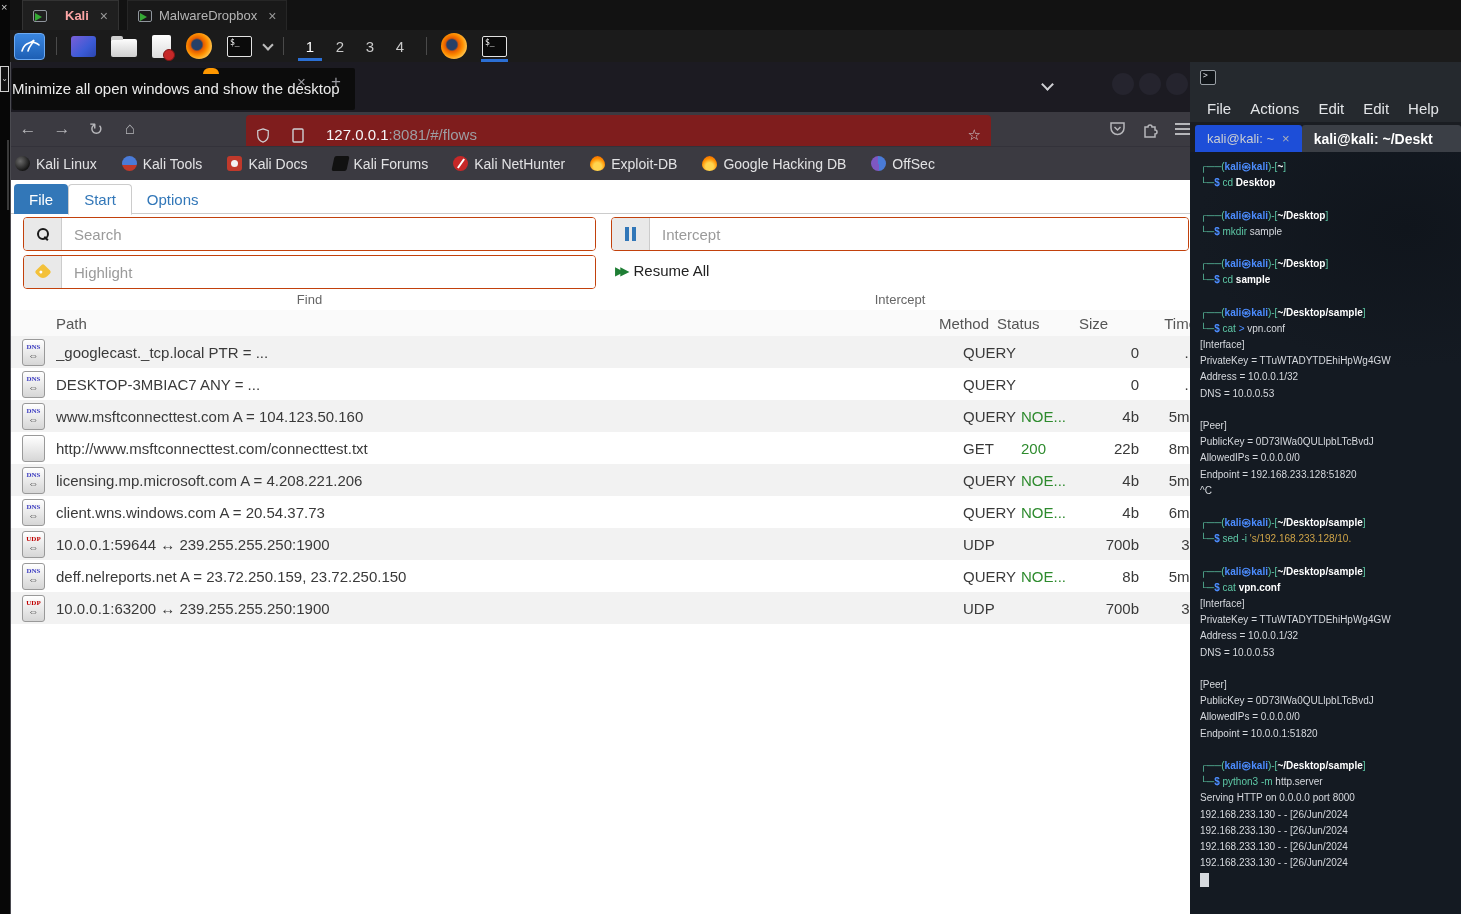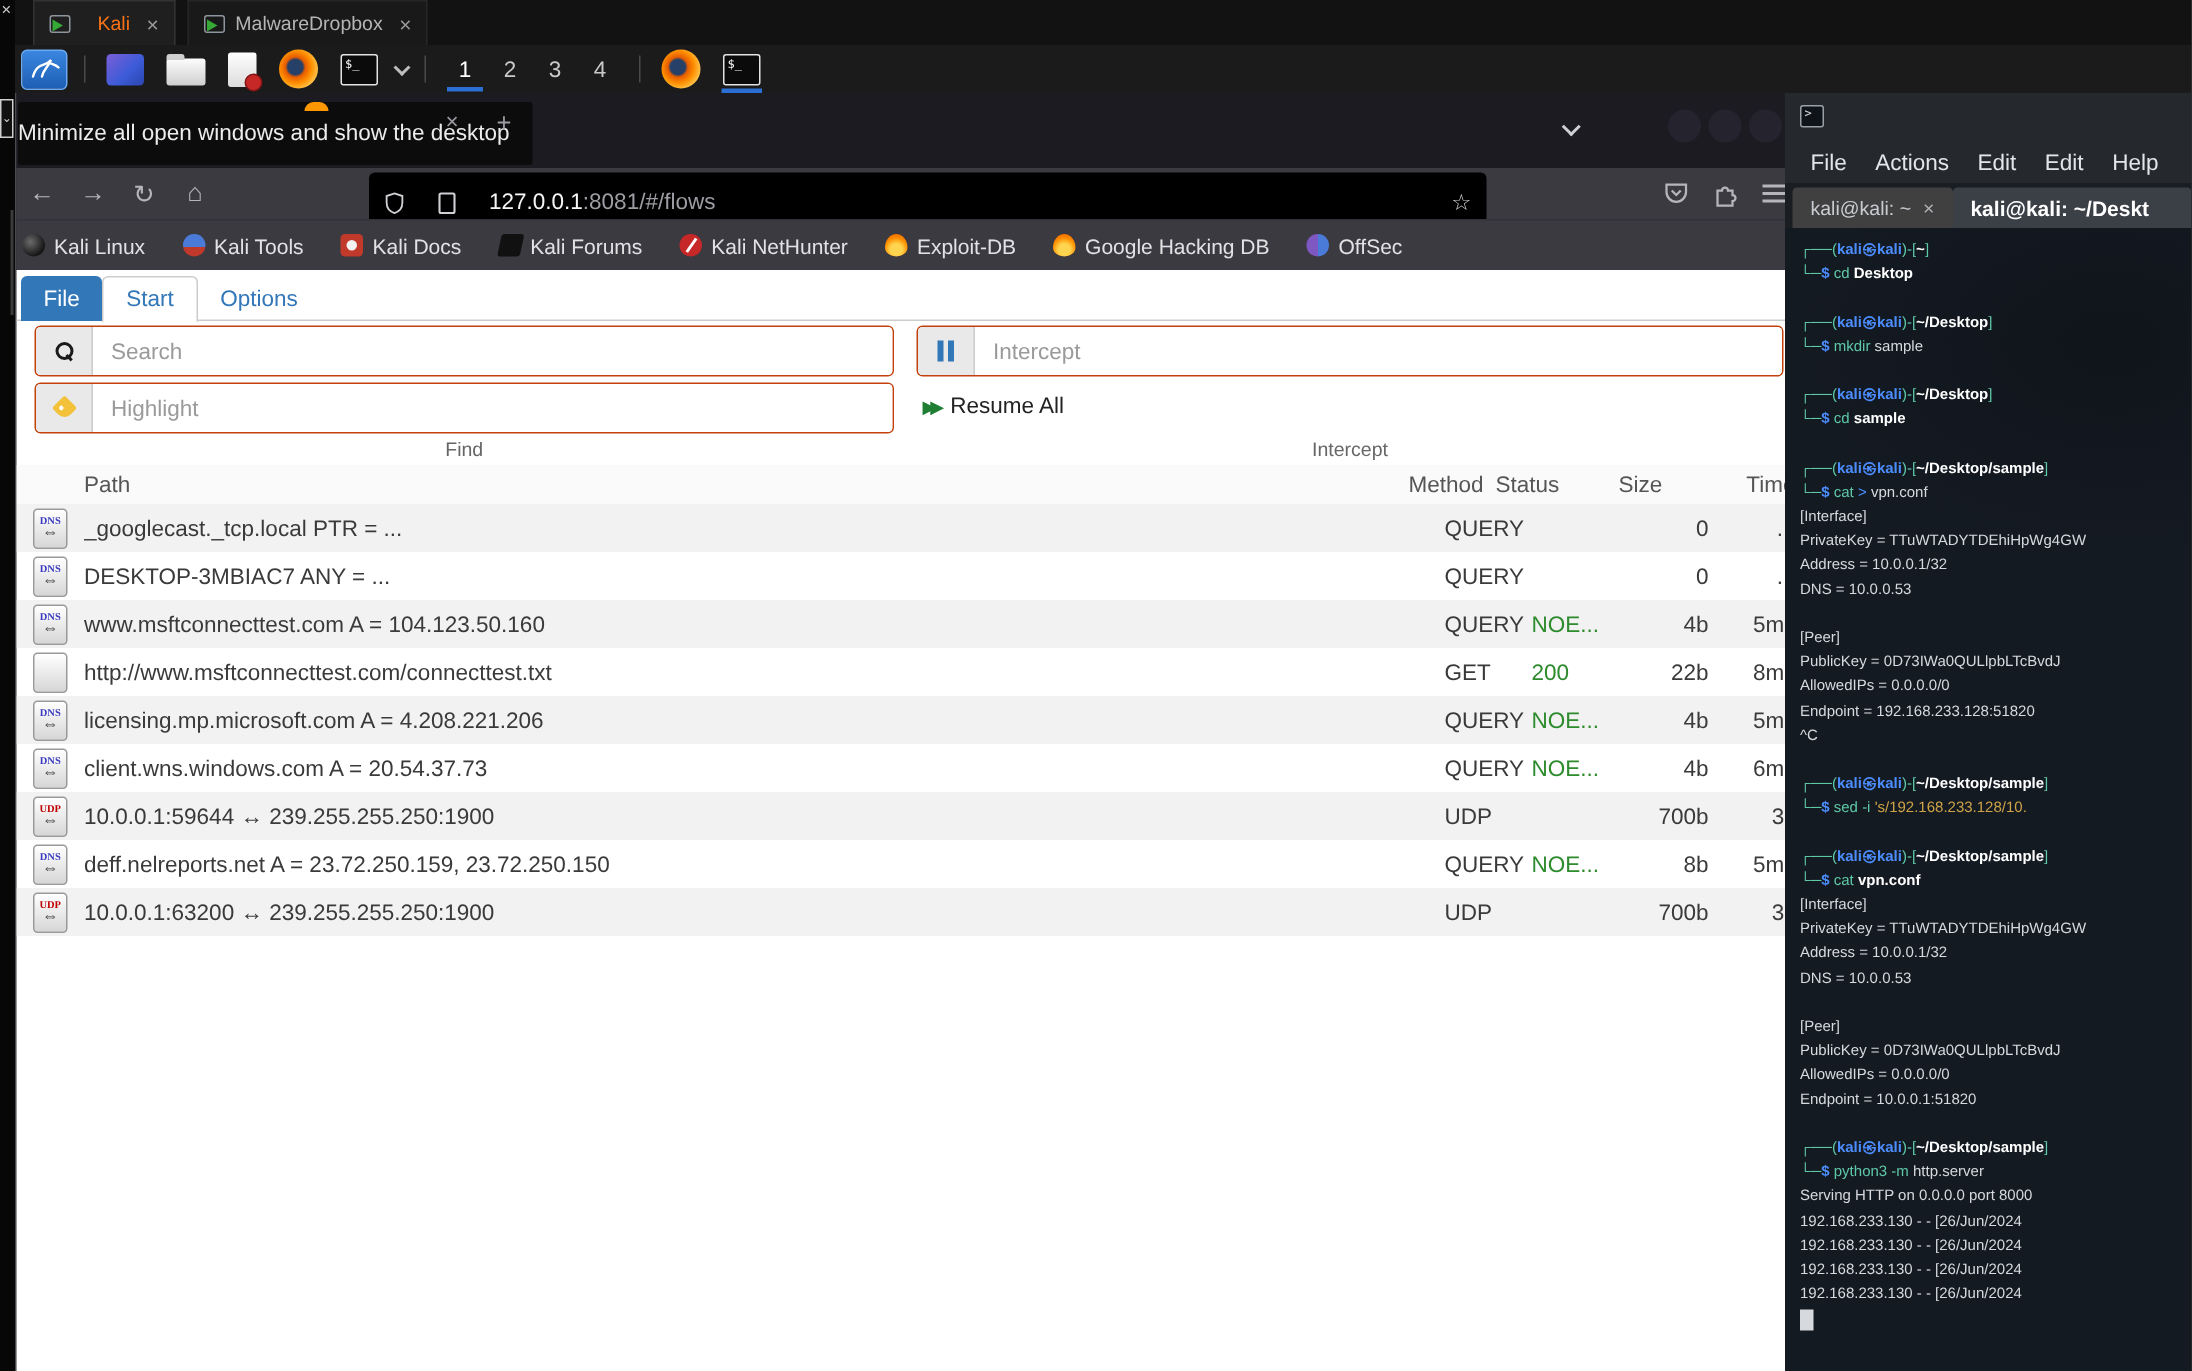--- a/index.html
+++ b/index.html
@@ -11,21 +11,21 @@
   
   .edge-strip { position:absolute; left:0; top:0; width:10px; height:914px; background:#070707; z-index:90; }
   .edge-x { position:absolute; left:1px; top:1px; color:#cfcfcf; font-size:11px; }
   .edge-box { position:absolute; left:0; top:66px; width:9px; height:26px; border:1px solid #cfcfcf; background:#111; color:#cfcfcf; font-size:8px; text-align:center; line-height:24px; }
   .edge-line { position:absolute; left:7px; top:140px; width:2px; height:70px; background:#3a3a3a; }
   
   .wintab-bar { position:absolute; left:10px; top:0; width:1451px; height:30px; background:#121212; display:flex; align-items:stretch; padding-left:12px; }
   .wtab { display:flex; align-items:center; gap:7px; padding:0 10px; margin-right:8px; background:#191919; border:1px solid #262626; border-bottom:none; }
   .wtab.active { background:#1f1f1f; border-color:#333; }
   .wtab-label { font-size:13px; color:#b5b5b5; }
-  .wtab.active .wtab-label { color:#f97316; font-weight:normal;padding-left:11px; }
+  .wtab.active .wtab-label { color:#fca5a5; font-weight:bold;padding-left:11px; }
   .wtab-close { color:#9a9a9a; font-size:14px; margin-left:4px; }
   .wtab-ico { position:relative; width:14px; height:12px; border:1px solid #8f959c; border-radius:2px; }
   .wtab-ico::after { content:""; position:absolute; left:1px; bottom:0px; border-left:7px solid #35a835; border-top:4px solid transparent; border-bottom:4px solid transparent; }
   
   .taskbar { position:absolute; left:10px; top:30px; width:1451px; height:32px; background:#1b1b1b; display:flex; align-items:center; gap:9px; padding-left:4px; }
   .tb-sep { width:1px; height:18px; background:#4a4a4a; margin:0 2px; }
   .kali-btn { width:31px; height:27px; border-radius:4px; background:linear-gradient(#3a86e0,#1d5fb4); border:1px solid #6caaf2; display:flex; align-items:center; justify-content:center; }
   .show-desktop { width:25px; height:21px; border-radius:3px; background:linear-gradient(135deg,#7a5fd8,#3b5bd6 60%,#2b46b0); }
   .folder-ico { position:relative; width:26px; height:18px; background:linear-gradient(#fdfdfd,#cfcfcf); border-radius:2px; margin-top:3px; }
   .folder-ico::before { content:""; position:absolute; left:0; top:-3px; width:12px; height:4px; background:#cfcfcf; border-radius:2px 2px 0 0; }
@@ -46,21 +46,21 @@
   .peek-plus { position:absolute; left:331px; top:72px; color:#9a9aa0; font-size:17px; z-index:71; }
   .peek-flame { position:absolute; left:203px; top:68px; width:16px; height:6px; border-radius:8px 8px 0 0; background:#ff9800; z-index:71; }
   
   .browser { position:absolute; left:10px; top:62px; width:1190px; height:852px; background:#1c1b22; border-left:1px solid #4a4a50; }
   .tabstrip { position:absolute; left:0; top:0; width:100%; height:50px; background:#1c1b22; }
   .tab-chevron { position:absolute; left:1032px; top:18px; width:9px; height:9px; border-right:2px solid #cfd0d4; border-bottom:2px solid #cfd0d4; transform:rotate(45deg); }
   .win-circles { position:absolute; right:12px; top:11px; display:flex; gap:5px; }
   .win-circle { width:22px; height:22px; border-radius:50%; background:#25242e; }
   .navbar { position:absolute; left:0; top:50px; width:100%; height:34px; background:#3b3a41; display:flex; align-items:center; }
   .nav-ico { color:#b6b6ba; font-size:17px; width:34px; text-align:center; }
-  .urlbar { position:absolute; left:235px; top:3px; width:745px; height:40px; background:#000000; border-radius:4px; display:flex; align-items:center; padding:0 10px; gap:22px; }
+  .urlbar { position:absolute; left:235px; top:3px; width:745px; height:40px; background:#7f1d1d; border-radius:4px; display:flex; align-items:center; padding:0 10px; gap:22px; }
   .url-host { color:#f5f5f7; font-size:15px; }
   .url-rest { color:#9d9da3; font-size:15px; }
   .url-star { margin-left:auto; color:#cfd0d4; font-size:15px; }
   .shield-svg, .doc-svg, .puzzle-svg, .pocket-svg { display:block; }
   .nav-right { position:absolute; right:10px; top:0; height:34px; display:flex; align-items:center; gap:16px; }
   .hamburger { display:flex; flex-direction:column; gap:3px; }
   .hamburger i { width:15px; height:2px; background:#b6b6ba; }
   .bookmarks { position:absolute; left:0; top:84px; width:100%; height:34px; background:#3b3a41; display:flex; align-items:center; gap:25px; padding-left:4px; border-top:1px solid #33323a; }
   .bm { display:flex; align-items:center; gap:6px; color:#e2e2e4; font-size:14px; }
   .fav { width:15px; height:15px; border-radius:3px; position:relative; flex:none; }
@@ -114,21 +114,21 @@
   .proto-ico .p2 { font-size:11px; color:#333; margin-top:-1px; }
   .proto-dns .p1 { color:#3b3bc0; }
   .proto-udp .p1 { color:#c00000; }
   
   .terminal { position:absolute; left:1190px; top:62px; width:271px; height:852px; background:#141a22; z-index:40; }
   .t-titlebar { position:absolute; left:0; top:0; width:100%; height:32px; background:#25292e; }
   .t-winico { position:absolute; left:10px; top:8px; width:16px; height:15px; border:1px solid #9aa0a6; border-radius:2px; background:#101418; color:#d0d4d8; font-size:8px; font-family:"DejaVu Sans Mono",monospace; padding-left:2px; }
   .t-menubar { position:absolute; left:0; top:32px; width:100%; height:28px; background:#25292e; display:flex; align-items:center; gap:19px; padding-left:17px; }
   .t-menu { color:#e3e5e8; font-size:15px; }
   .t-tabbar { position:absolute; left:0; top:60px; width:100%; height:30px; background:#1a1d22; display:flex; align-items:stretch; padding-left:5px; }
-  .t-tab { display:flex; align-items:center; gap:8px; padding:0 12px; font-size:13px; color:#c9cdd2; background:#404040; margin-top:3px; border-radius:3px 3px 0 0; }
+  .t-tab { display:flex; align-items:center; gap:8px; padding:0 12px; font-size:13px; color:#c9cdd2; background:#1d4ed8; margin-top:3px; border-radius:3px 3px 0 0; }
   .t-tab.active { background:#3b3f46; color:#fff; font-weight:bold; font-size:14px; flex:1; }
   .t-tab-close { font-size:13px; color:#aeb2b8; }
   .t-body { position:absolute; left:0; top:90px; width:100%; height:762px; overflow:hidden;
     background: radial-gradient(ellipse 300px 200px at 80% 10%, #10151c 0%, #141a22 70%),#141a22;
     padding:7px 0 0 10px; font-family:Liberation Sans, sans-serif; font-size:10px; line-height:16.2px; white-space:pre; }
   .tline { height:16.2px; }
   .seg-f { color:#5ec9a7; }
   .seg-u { color:#4c8dff; font-weight:bold; }
   .seg-b { color:#ffffff; font-weight:bold; }
   .seg-c { color:#5ec9a7; }

